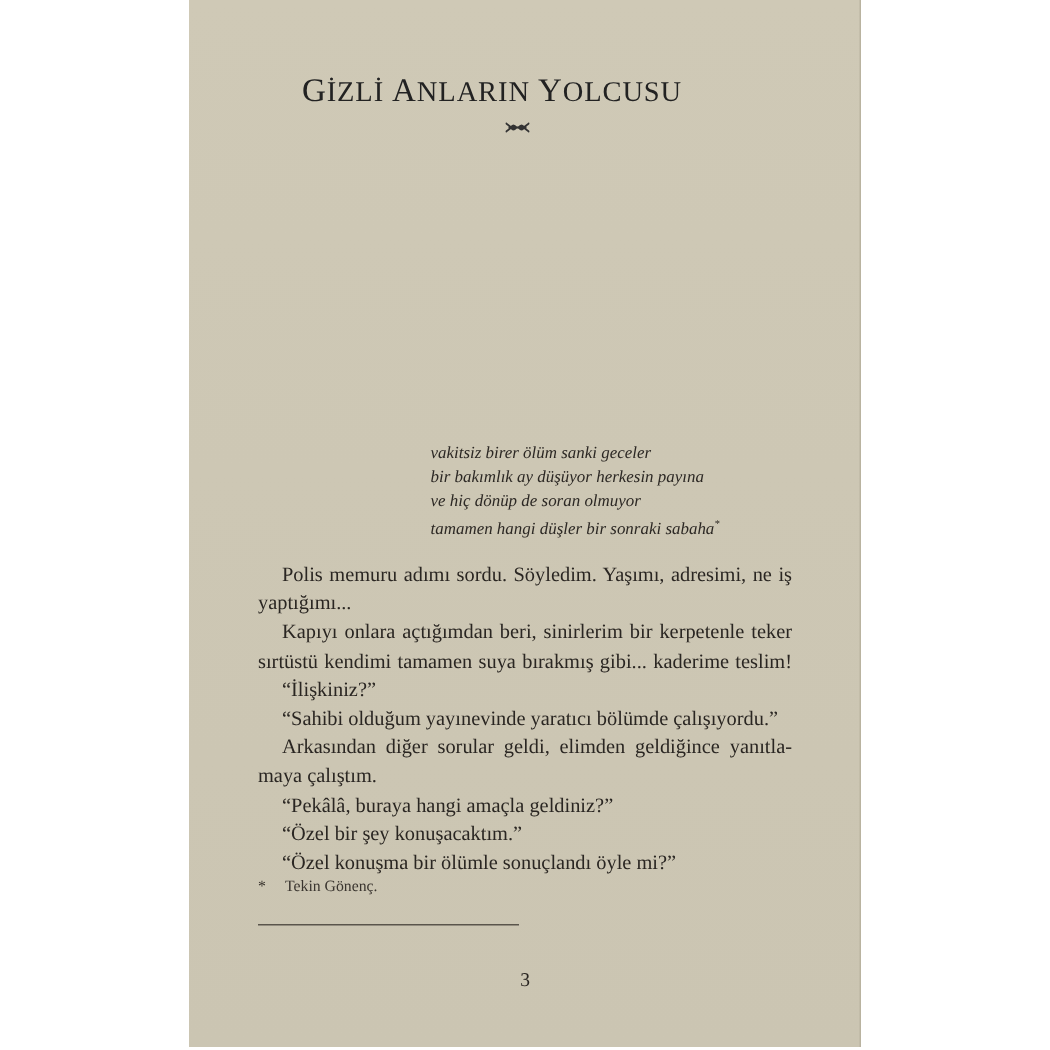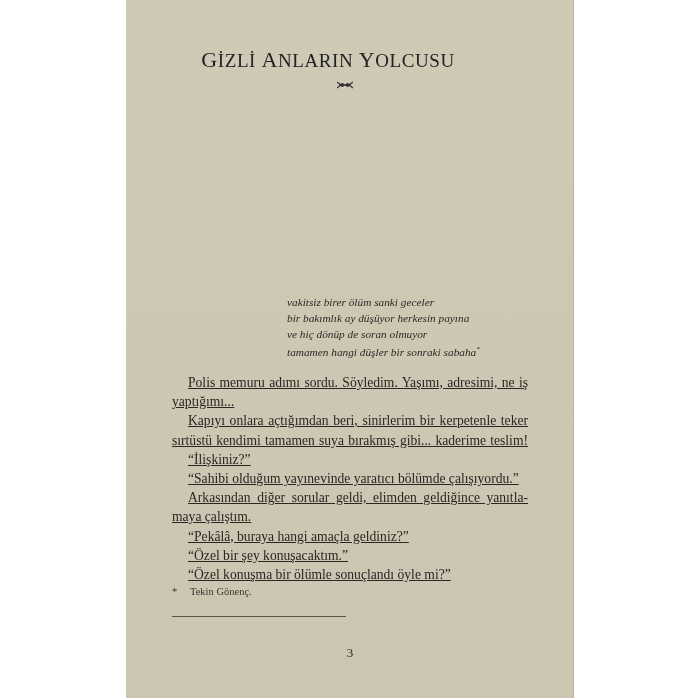--- a/index.html
+++ b/index.html
@@ -56,21 +56,21 @@
     .epigraph sup { font-size: 7px; }
     .body-text {
       position: absolute;
       left: 46px;
       top: 373px;
       width: 356px;
       font-size: 13.6px;
       line-height: 19.2px;
       color: #2a2622;
     }
-    .body-text .para { display: block; white-space: nowrap; text-decoration: underline; }
+    .body-text .para { display: block; white-space: nowrap; }
     .body-text .indent { padding-left: 16px; }
     .body-text .justify { text-align: justify; text-align-last: justify; white-space: normal; }
     .footnote-rule {
       position: absolute;
       left: 46px;
       top: 616px;
       width: 174px;
       height: 1px;
       background: #5a554c;
     }

